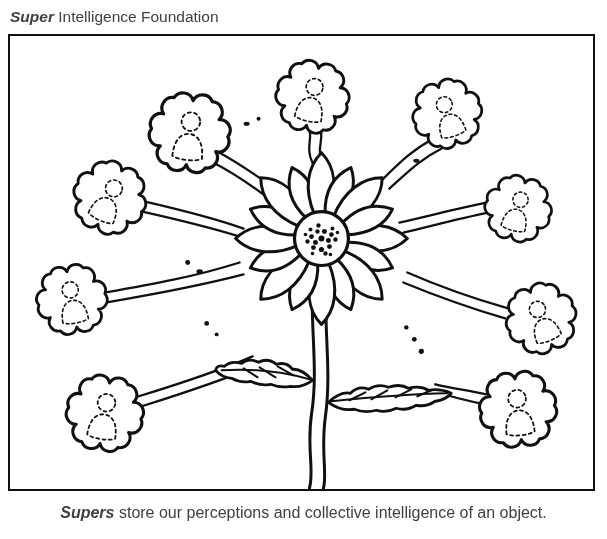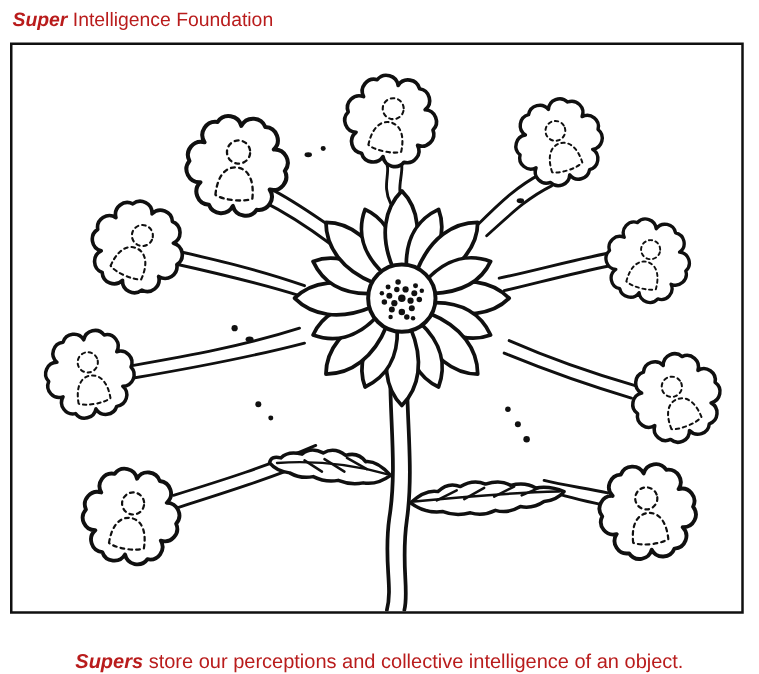--- a/index.html
+++ b/index.html
@@ -1,23 +1,23 @@
 <!DOCTYPE html>
 <html><head>
 <meta charset="utf-8">
 <style>
   html,body{margin:0;padding:0;background:#ffffff;}
   .page{position:relative;width:607px;height:539px;background:#ffffff;
-        font-family:"Liberation Sans",sans-serif;color:#b91c1c;overflow:hidden;}
+        font-family:"Liberation Sans",sans-serif;color:#404040;overflow:hidden;}
   .title{position:absolute;left:10px;top:7px;font-size:15.5px;line-height:20px;}
   .em{font-weight:bold;font-style:italic;}
   .frame{position:absolute;left:8px;top:34px;width:587px;height:457px;
          border:2.5px solid #101010;box-sizing:border-box;background:#ffffff;}
   .frame svg{display:block;width:100%;height:100%;}
-  .caption{position:absolute;left:0;top:504px;width:100%;text-align:center;font-size:16px;margin-top:17px;}
+  .caption{position:absolute;left:0;top:504px;width:100%;text-align:center;font-size:16px;}
   .ink{stroke:#101010;fill:none;stroke-linecap:round;stroke-linejoin:round;}
   .fillwhite{fill:#ffffff;}
   .dot{fill:#101010;stroke:none;}
 </style>
 </head>
 <body>
 
 <div class="page">
 
   <div class="title">

